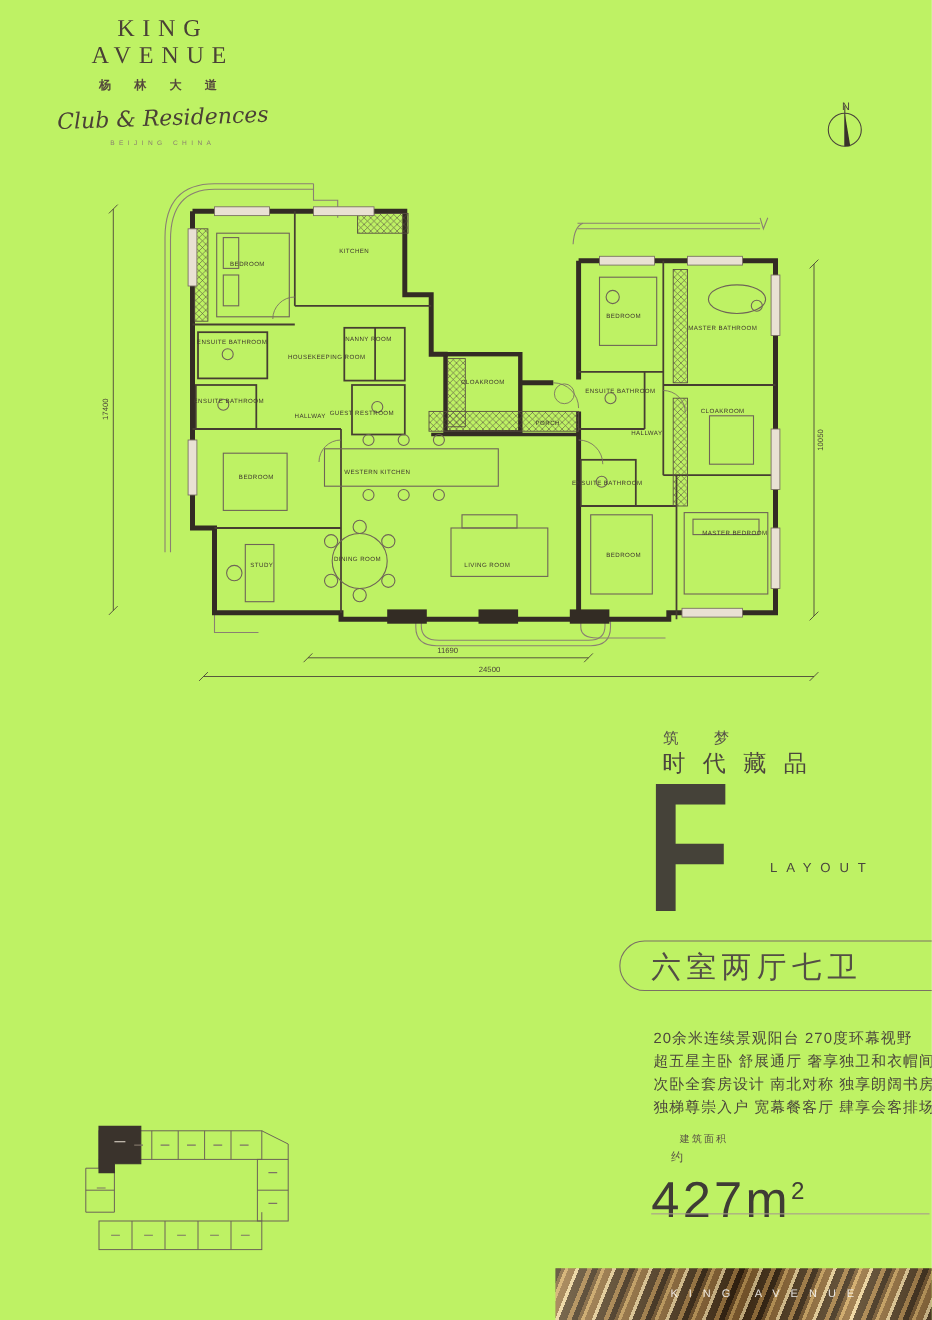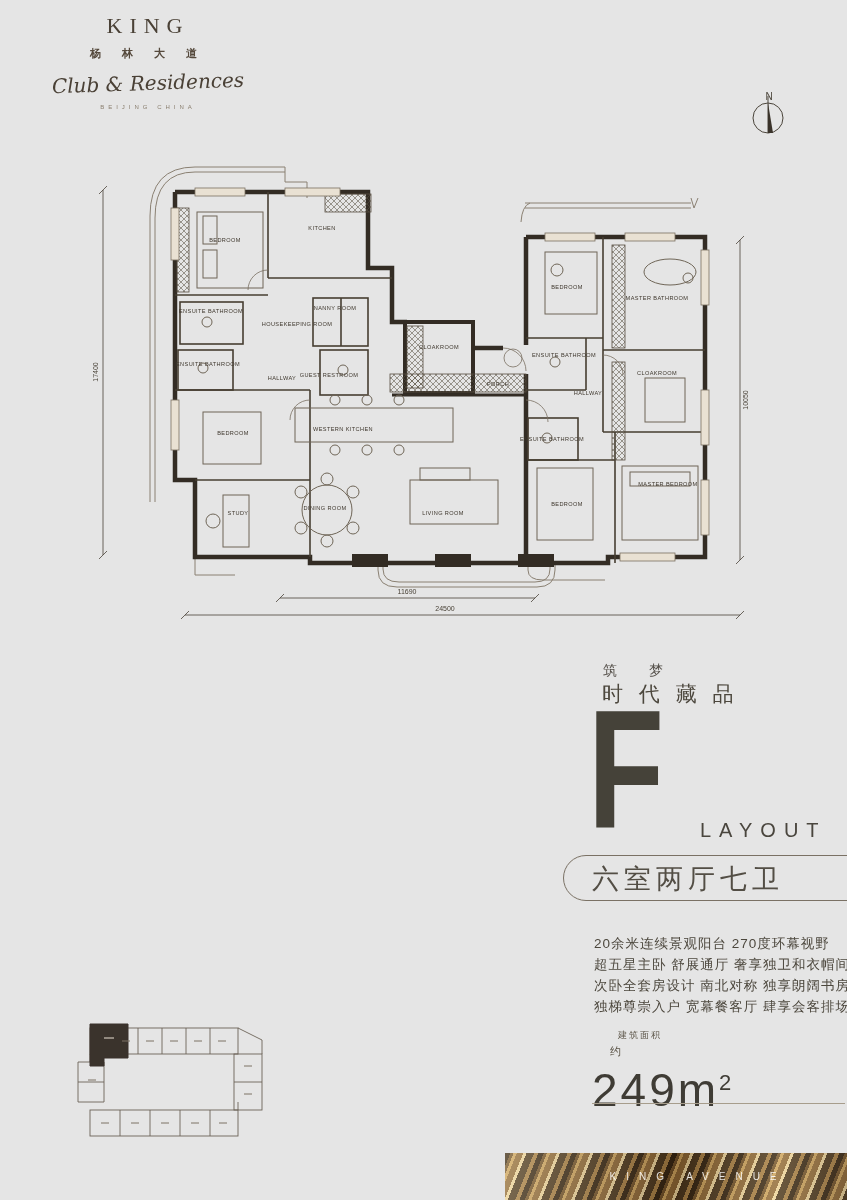--- a/index.html
+++ b/index.html
@@ -1,36 +1,36 @@
 <!DOCTYPE html>
 <html><head>
 <meta charset="utf-8">
 <style>
   html,body{margin:0;padding:0;}
-  #page{position:relative;width:847px;height:1200px;background:#e5e5e5;overflow:hidden;
+  #page{position:relative;width:847px;height:1200px;background:#bef264;overflow:hidden;
         font-family:"Liberation Sans","DejaVu Sans",sans-serif;color:#4a443a;}
   
   #logo{position:absolute;left:38px;top:14px;width:220px;text-align:center;}
   .logo-en{font-family:"Liberation Serif","DejaVu Serif",serif;font-size:22px;letter-spacing:7px;
            color:#4a4136;line-height:24px;}
   .logo-cn{margin-top:8px;font-size:11px;letter-spacing:9px;color:#55493c;font-weight:bold;}
   .logo-script{margin-top:10px;font-family:"DejaVu Serif","Liberation Serif",serif;font-style:italic;
            font-size:20px;color:#4a4136;transform:rotate(-2deg);}
   .logo-loc{margin-top:9px;font-size:6px;letter-spacing:4px;color:#8a7f6f;}
   
   #north{position:absolute;left:738px;top:86px;}
   
   #plan{position:absolute;left:85px;top:150px;}
   
   #tagline{position:absolute;left:588px;top:662px;width:230px;}
   .tag-l{display:inline-block;font-size:14px;letter-spacing:14px;color:#55504a;vertical-align:bottom;margin-left:15px;}
   .tag-r{display:inline-block;font-size:21px;letter-spacing:5px;color:#4c473d;margin-left:14px;vertical-align:bottom;}
   #big-letter{position:absolute;left:588px;top:690px;font-size:168px;line-height:160px;font-weight:600;
       color:#454239;transform:scaleX(0.74);transform-origin:left top;letter-spacing:0;}
-  #layout-word{position:absolute;left:700px;top:819px;font-size:20px;letter-spacing:8px;color:#4a463e;text-align:right;}
+  #layout-word{position:absolute;left:700px;top:782px;font-size:12px;letter-spacing:8px;color:#4a463e;text-align:right;}
   #pill{position:absolute;left:563px;top:855px;width:310px;height:46px;border:1px solid #7a7164;
       border-radius:24px;line-height:46px;padding-left:28px;box-sizing:border-box;
       font-size:27px;letter-spacing:5px;color:#534e45;}
   #features{position:absolute;left:594px;top:933px;font-size:13.5px;line-height:21px;
       letter-spacing:1px;color:#4c473d;}
   #features div{white-space:nowrap;}
   #area{position:absolute;left:592px;top:1029px;}
   .area-label{font-size:9px;letter-spacing:2px;color:#5a5346;margin-left:26px;}
   .area-approx{font-size:11px;color:#5a5346;margin:2px 0 0 18px;}
   .area-value{font-size:46px;letter-spacing:3px;color:#3f3c35;line-height:44px;margin-top:2px;}
@@ -51,20 +51,21 @@
   .dim-lbl{font-size:7px;fill:#4a4338;text-anchor:middle;}
 </style>
 </head>
 <body>
 
 <div id="page">
 
   <div id="logo">
     <div class="logo-en">
       <div>KING</div>
+      <div>AVENUE</div>
     </div>
     <div class="logo-cn">杨 林 大 道</div>
     <div class="logo-script">Club &amp; Residences</div>
     <div class="logo-loc">BEIJING CHINA</div>
   </div>
 
   <svg id="north" width="60" height="66" viewBox="0 0 60 66">
     <text x="31" y="14" text-anchor="middle" font-size="10" fill="#4a443a">N</text>
     <circle cx="30" cy="32" r="15" fill="none" stroke="#4a443a" stroke-width="1"></circle>
     <line x1="30" y1="10" x2="30" y2="47" stroke="#4a443a" stroke-width="1"></line>
@@ -250,21 +251,21 @@
   <div id="features">
     <div>20余米连续景观阳台  270度环幕视野</div>
     <div>超五星主卧  舒展通厅  奢享独卫和衣帽间</div>
     <div>次卧全套房设计 南北对称 独享朗阔书房</div>
     <div>独梯尊崇入户  宽幕餐客厅  肆享会客排场</div>
   </div>
 
   <div id="area">
     <div class="area-label">建筑面积</div>
     <div class="area-approx">约</div>
-    <div class="area-value"><span>249</span><span>m</span><sup>2</sup></div>
+    <div class="area-value"><span>427</span><span>m</span><sup>2</sup></div>
   </div>
   <div id="area-rule"></div>
 
   <svg id="keyplan" width="195" height="122" viewBox="0 0 195 122">
     <g stroke="#6b6257" stroke-width="0.9" fill="none">
       <rect x="14" y="10" width="148" height="26"></rect>
       <path d="M38,10 V36 M62,10 V36 M86,10 V36 M110,10 V36 M134,10 V36"></path>
       <rect x="14" y="92" width="148" height="26"></rect>
       <path d="M44,92 V118 M74,92 V118 M104,92 V118 M134,92 V118"></path>
       <rect x="158" y="36" width="28" height="56"></rect>

